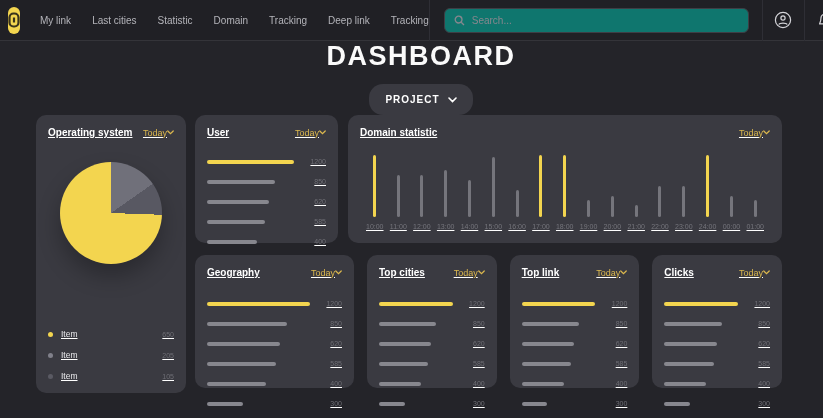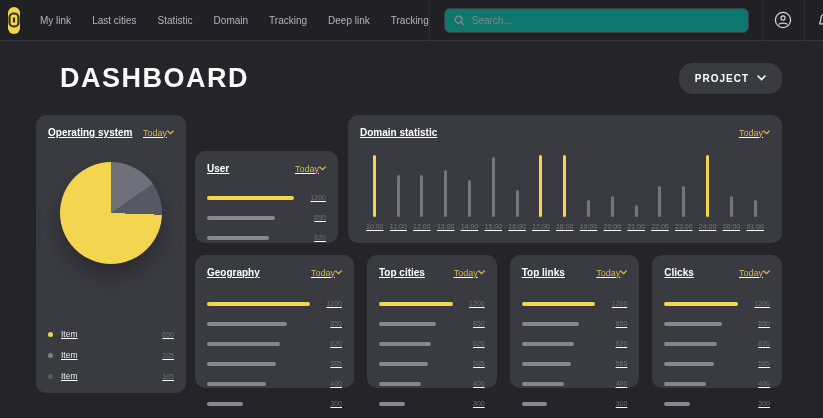--- a/index.html
+++ b/index.html
@@ -32,37 +32,38 @@
   }
   .search-input::placeholder { color:#87878e; }
   .icon-btn {
     width:41px; height:41px; display:flex; align-items:center; justify-content:center;
     cursor:pointer; background:none; border:none;
   }
   
   .page-head {
     height:74px; display:flex; align-items:center; justify-content:space-between;
     padding:0 41px 0 60px;
+    flex-direction:column;
   }
   .page-title { font-size:27px; font-weight:bold; letter-spacing:1.5px; color:#fafafa; }
   .project-btn {
     background:#3a3a41; border:none; border-radius:14px; color:#fff;
     font-family:"Liberation Sans", sans-serif;
     font-size:10px; font-weight:bold; letter-spacing:1px; padding:10px 16px;
     display:flex; align-items:center; gap:8px; cursor:pointer;
   }
   
   .main { display:flex; padding:0 41px 0 36px; }
   .card {
     background:#3a3a41; border-radius:10px; padding:12px;text-decoration:underline;
   }
   .card-os { width:150px; height:278px; display:flex; flex-direction:column; }
   .right-col { flex:1; margin-left:9px; }
   .row-top { display:flex; height:128px; }
-  .card-user { width:143px;margin-top:36px; }
+  .card-user { width:143px; }
   .card-cs { flex:1; margin-left:10px; }
   .row-bottom { display:flex; height:133px; margin-top:12px; }
   .card-geo { width:159px; }
   .card-sm { flex:1; margin-left:13px; }
   .card-header { display:flex; align-items:center; justify-content:space-between; }
   .card-title { font-size:10px; font-weight:bold; color:#fff; }
   .period { display:flex; align-items:center; gap:0; cursor:pointer; }
   .period span { font-size:9px; color:#dcb84e; }
   
   .bar-rows { margin-top:20px; }
@@ -412,21 +413,21 @@
               <div class="bar-track">
                 <div class="bar" style="width: 35%; background: rgb(135, 135, 142);"></div>
               </div>
               <div class="bar-value">300</div>
             </div>
           </div>
       </section>
 
       <section class="card card-sm">
         <div class="card-header">
-          <span class="card-title">Top links</span>
+          <span class="card-title">Top link</span>
           <div class="period">
             <span>Today</span>
             <svg width="7" height="5" viewBox="0 0 9 6">
               <path d="M1 1 L4.5 4.5 L8 1" fill="none" stroke="#dcb84e" stroke-width="1.6" stroke-linecap="round"></path>
             </svg>
           </div>
         </div>
         <div class="bar-rows">
             <div class="bar-row">
               <div class="bar-track">

